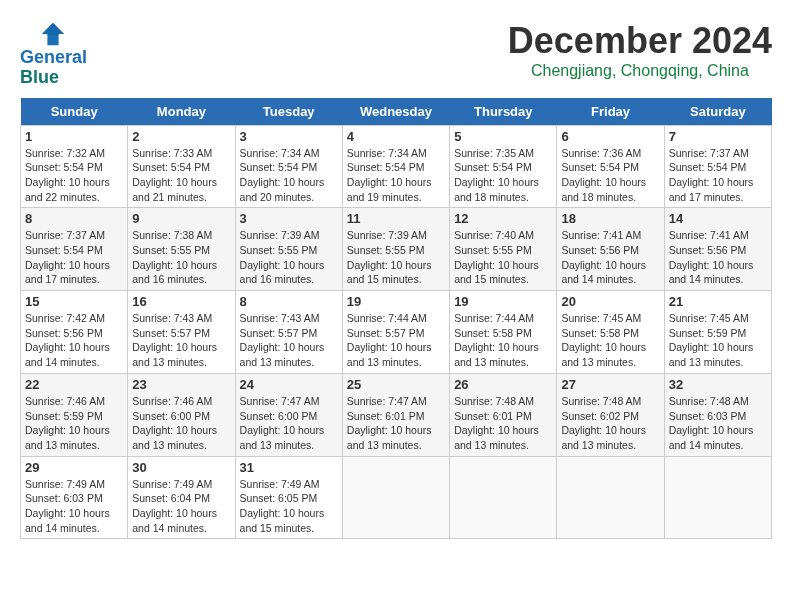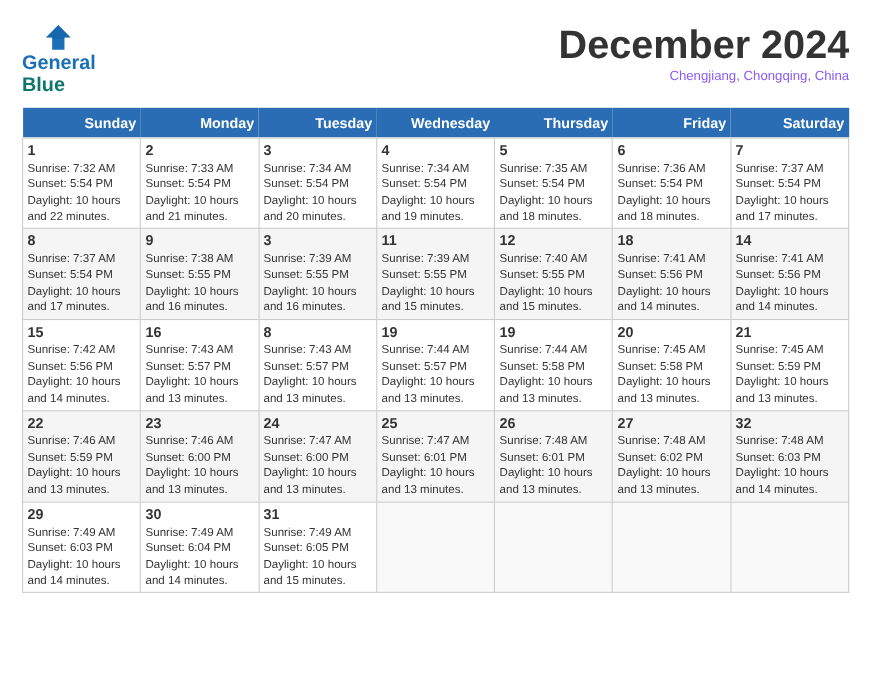--- a/index.html
+++ b/index.html
@@ -29,41 +29,41 @@
     }
     .logo-text span {
       color: #1a6fb5;
     }
     .logo-icon {
       width: 28px;
       height: 28px;
       margin-right: 2px;
     }
     .title-block {
-      text-align: right;
+      text-align: center;
     }
     .month-title {
       font-size: 36px;
       font-weight: bold;
       color: #333;
     }
     .location {
-      font-size: 12px;
-      color: #8b5cf6;
+      font-size: 16px;
+      color: #15803d;
     }
     table {
       width: 100%;
       border-collapse: collapse;
       font-size: 11px;
     }
     th {
       background-color: #2a6db5;
       color: #fff;
       padding: 6px 4px;
-      text-align: right;
+      text-align: center;
       font-size: 13px;
       font-weight: bold;
     }
     td {
       border: 1px solid #ccc;
       vertical-align: top;
       padding: 3px 4px;
       width: calc(100% / 7);
       min-height: 80px;
       background: #fff;

